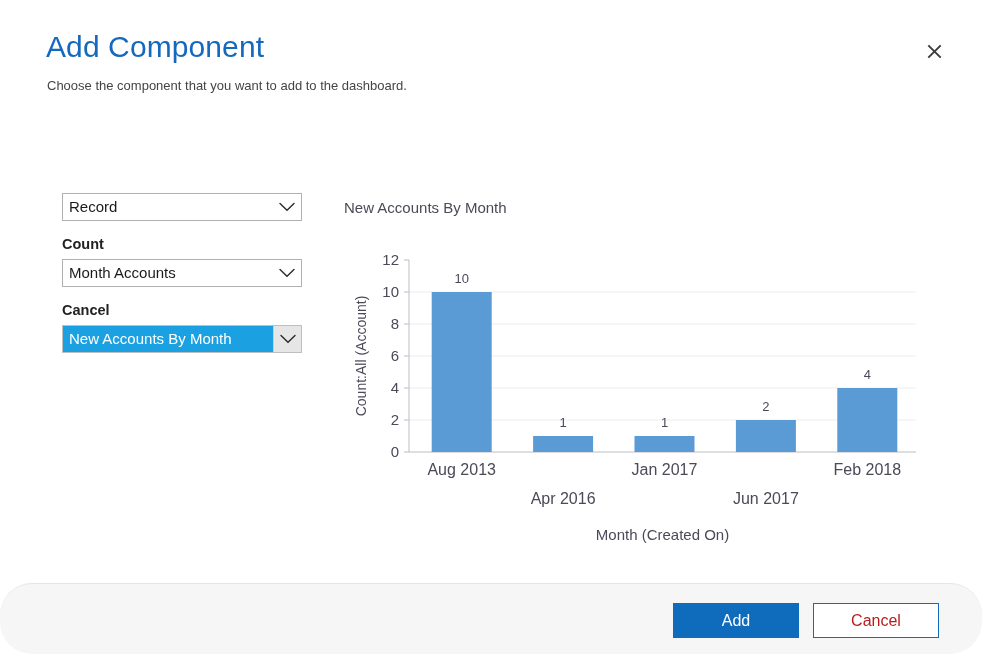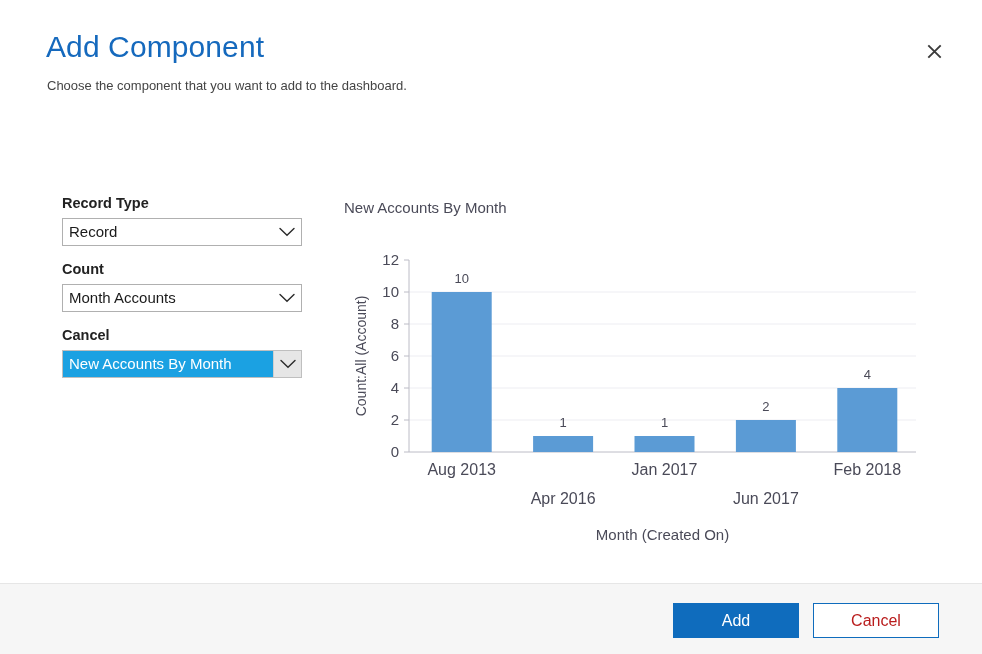--- a/index.html
+++ b/index.html
@@ -147,20 +147,21 @@
 
   
   .dialog-footer {
     position: absolute;
     left: 0;
     bottom: 0;
     width: 982px;
     height: 71px;
     background: #f6f6f6;
     border-top: 1px solid #e6e6e6;
+    border-radius: 32px;
   }
   .footer-buttons {
     position: absolute;
     right: 43px;
     top: 19px;
     display: flex;
     gap: 14px;
   }
   .btn {
     height: 35px;
@@ -194,21 +195,20 @@
       <svg width="15" height="15" viewBox="0 0 15 15">
         <path d="M1.3 1.3 L13.7 13.7 M13.7 1.3 L1.3 13.7" stroke="#3b3b3b" stroke-width="1.9" fill="none"></path>
       </svg>
     </span>
   </button>
 </div>
 
 <div class="form-column">
 
   <div class="field-block">
-    <div class="field-label">Record Type</div>
     <div class="select-box">
       <span class="select-value">Record</span>
       <span class="select-arrow">
         <svg width="16" height="10" viewBox="0 0 16 10">
           <path d="M1 1.5 L8 8.3 L15 1.5" stroke="#2b2b2b" stroke-width="1.4" fill="none" stroke-linecap="round"></path>
         </svg>
       </span>
     </div>
   </div>
 

